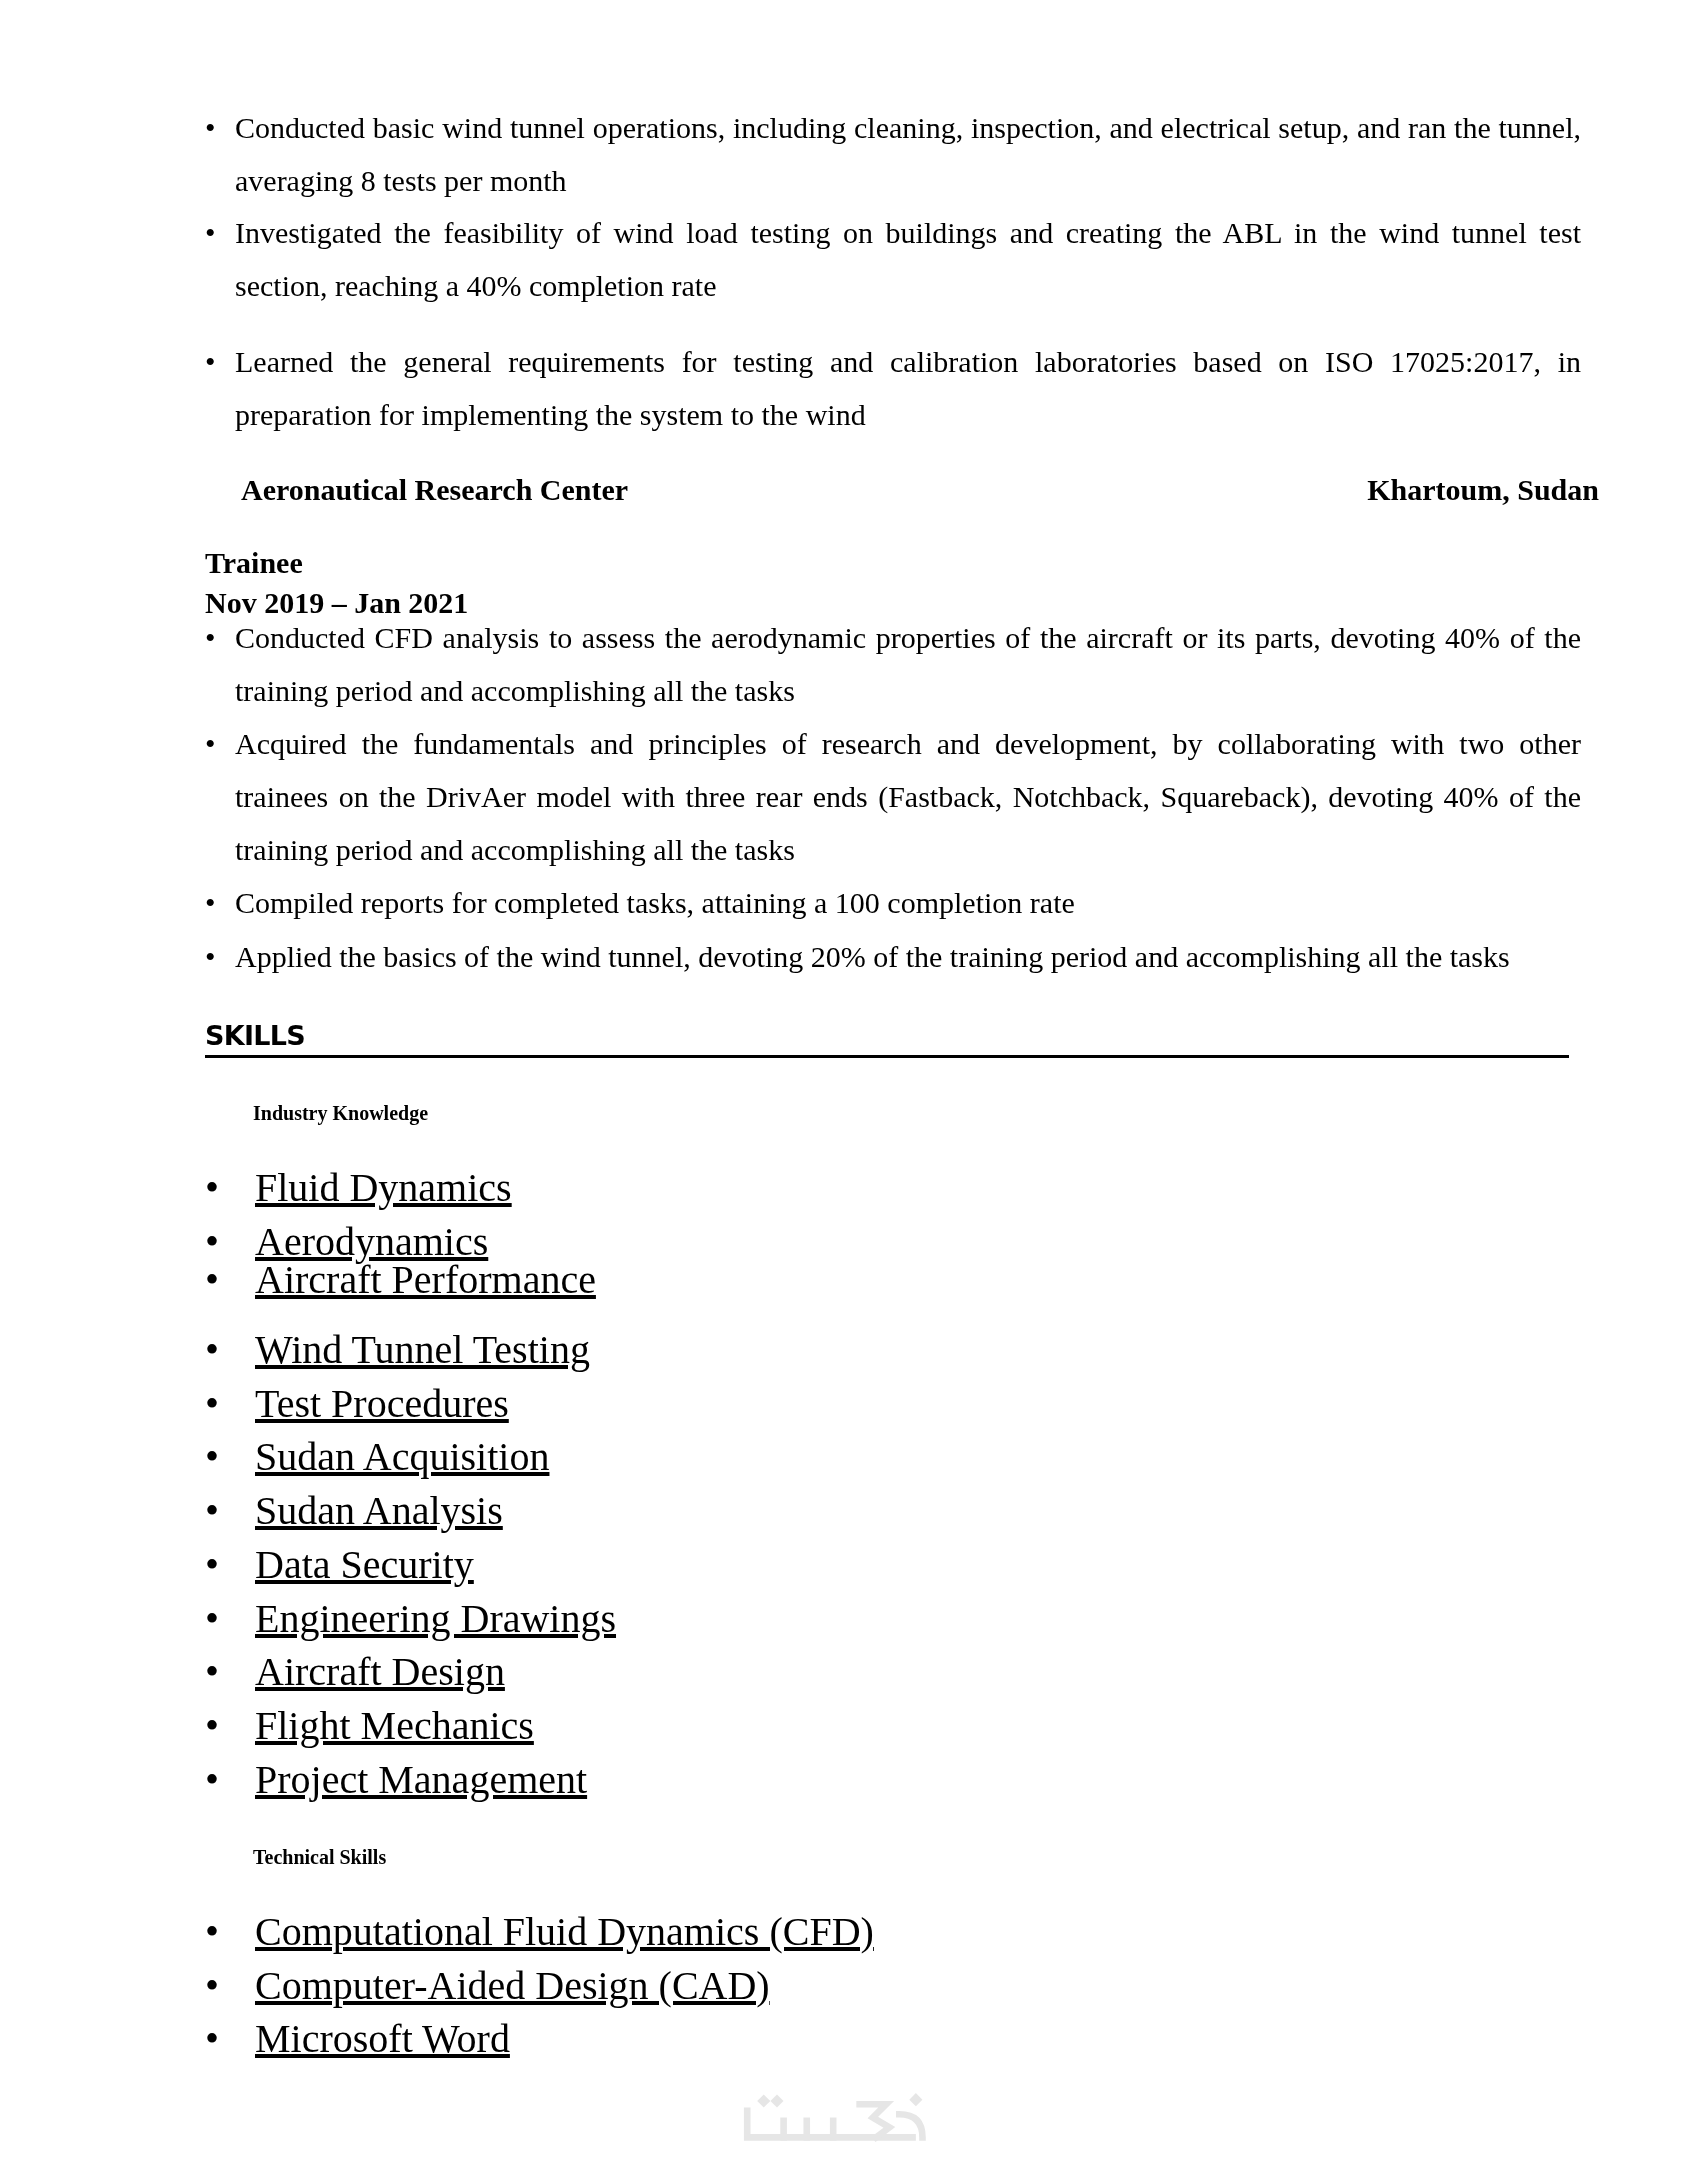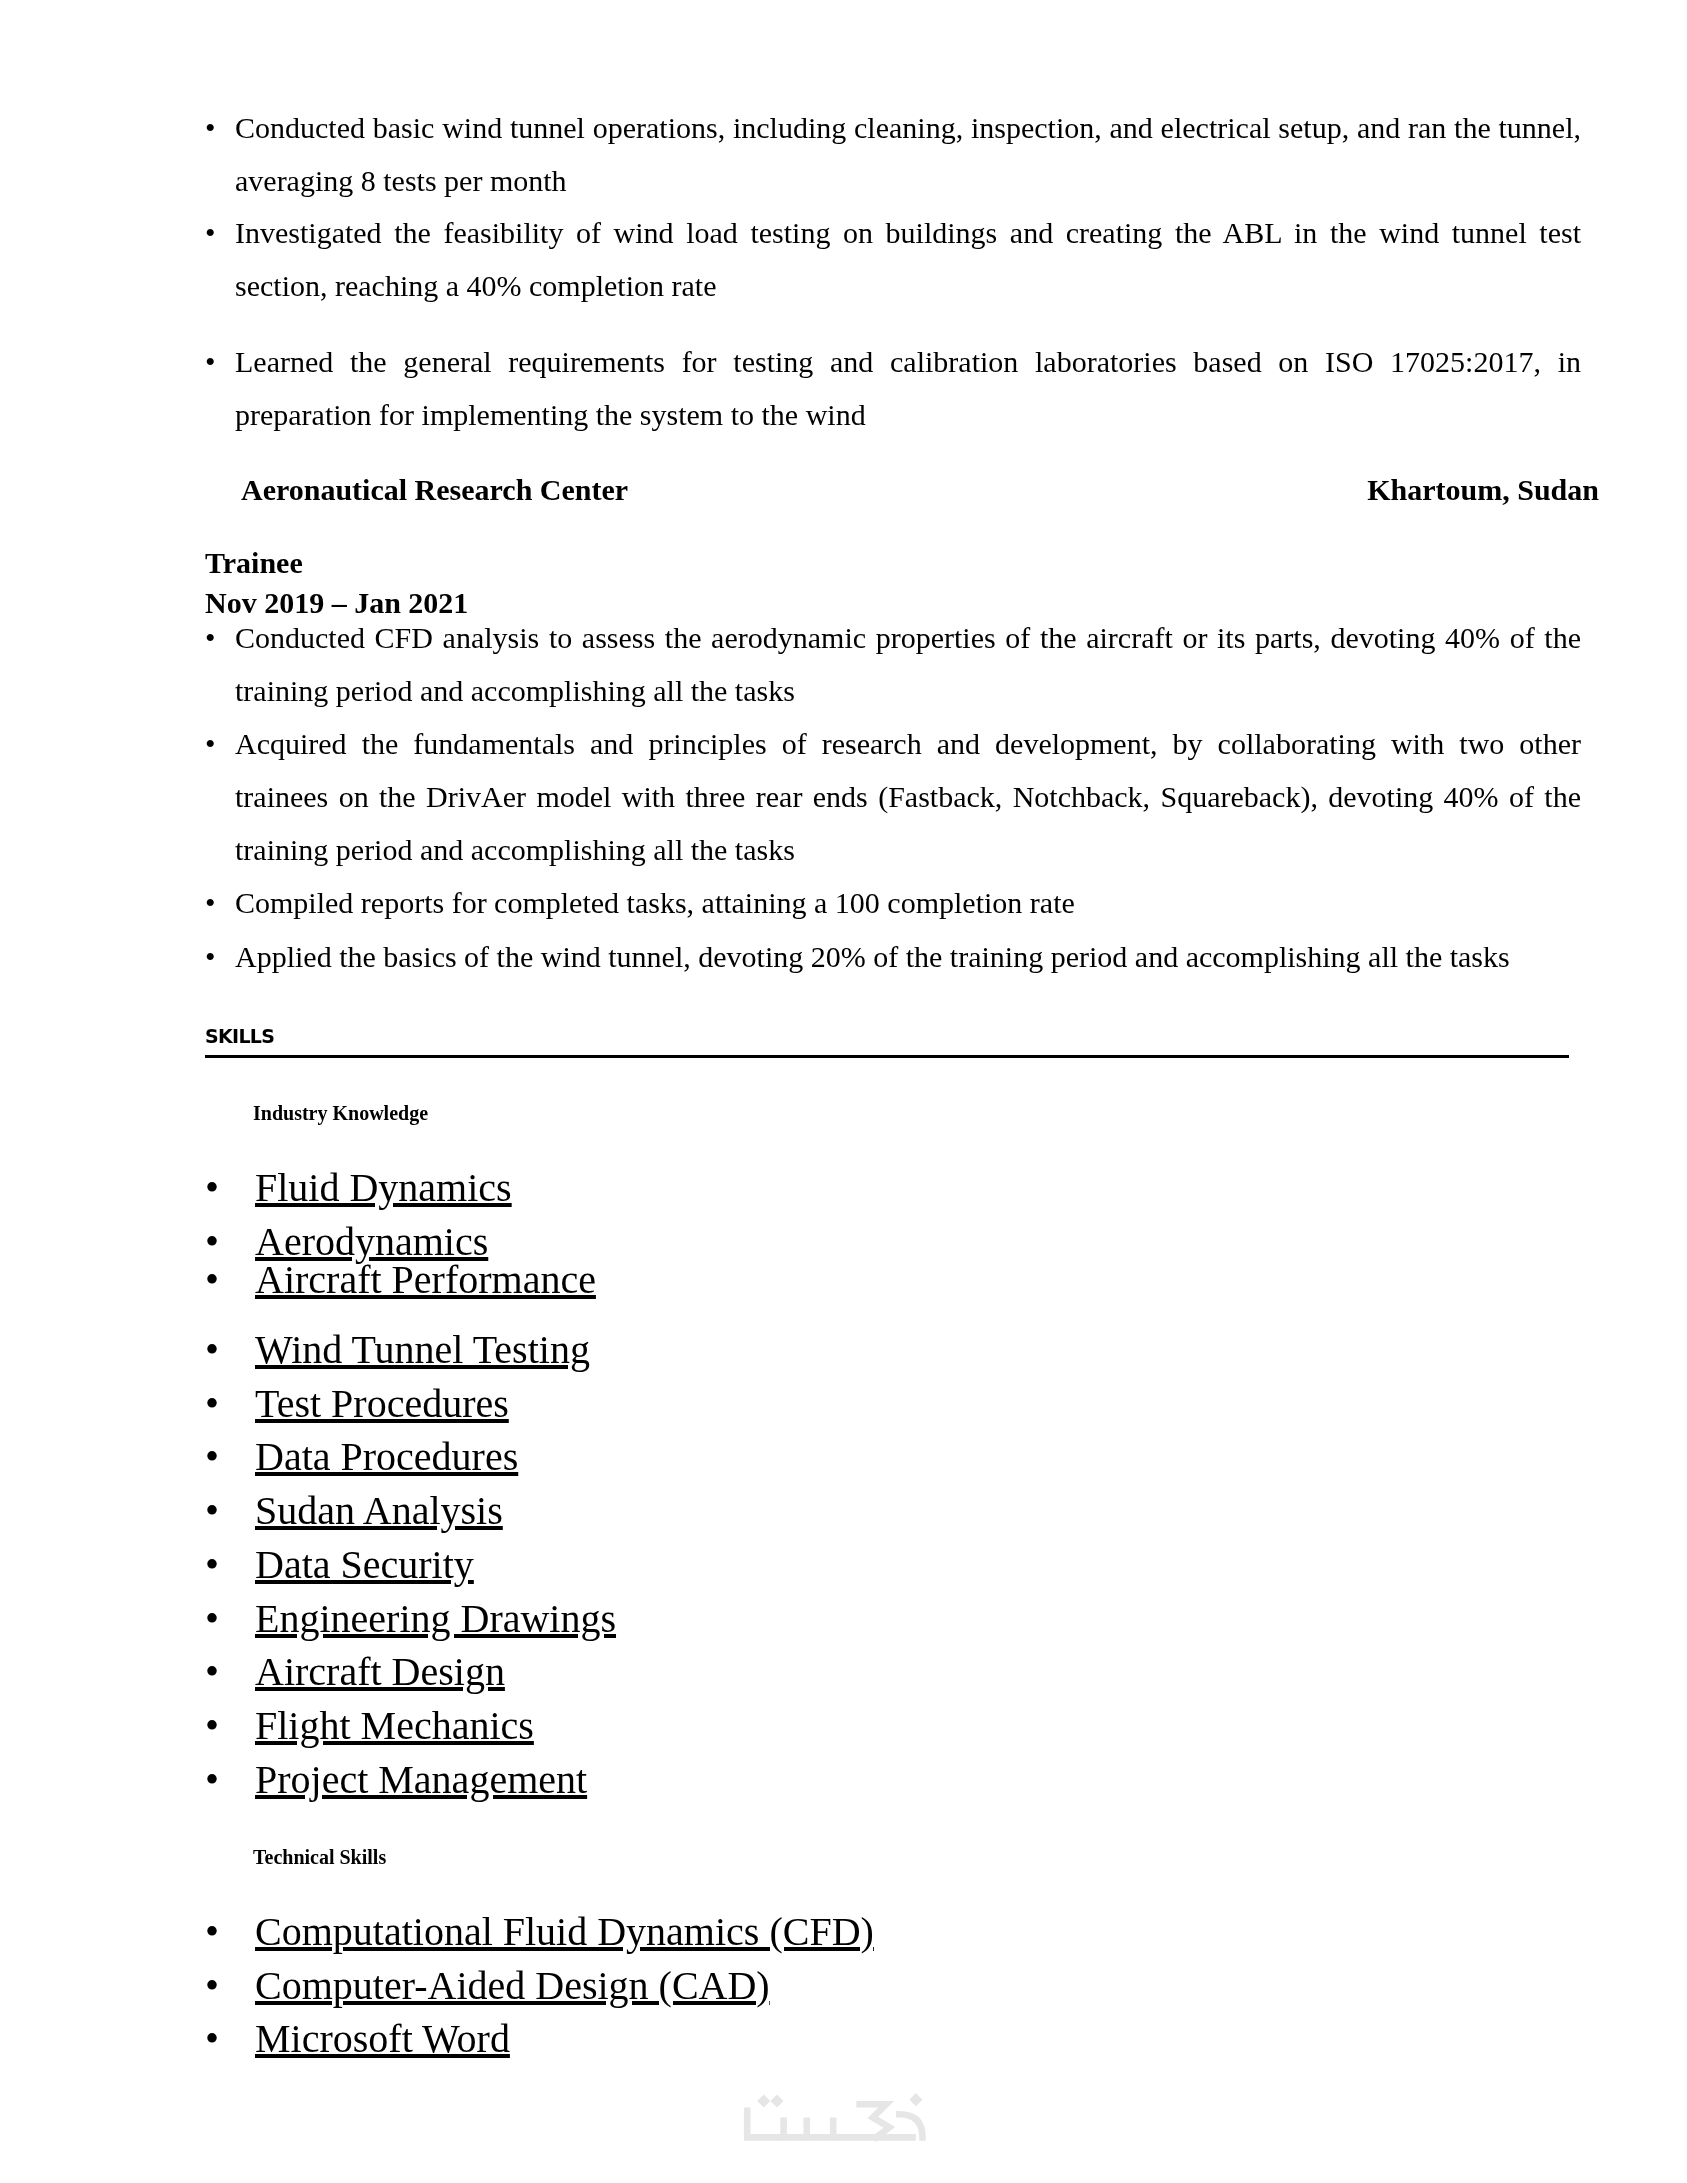--- a/index.html
+++ b/index.html
@@ -10,21 +10,21 @@
   
   .bullet { position: absolute; left: 205px; width: 1376px; font-size: 30px; line-height: 53px; }
   .bullet .dot { position: absolute; left: 0; top: 0; width: 50px; font-size: 30px; }
   .bullet .text { margin-left: 30px; display: block; text-align: justify; text-align-last: left; }
   .bullet.nojust .text { text-align: left; }
 
   .row { position: absolute; left: 205px; width: 1358px; font-size: 30px; font-weight: bold;
          display: flex; justify-content: space-between; line-height: 40px; }
 
   .section-title { position: absolute; left: 205px; top: 1019px; font-family: "DejaVu Sans", "Liberation Sans", sans-serif;
-                   font-weight: bold; font-size: 19px; letter-spacing: -0.7px; line-height: 34px; }
+                   font-weight: bold; font-size: 27px; letter-spacing: -0.7px; line-height: 34px; }
   .section-rule { position: absolute; left: 205px; top: 1055px; width: 1364px; height: 2.6px; background: #000; }
 
   .subhead { position: absolute; left: 205px; font-size: 20px; font-weight: bold; line-height: 40px; margin-left: 48px; }
 
   .skill { position: absolute; left: 205px; font-size: 40px; line-height: 40px; text-decoration: underline; }
   .skill .dot { display: inline-block; width: 50px; }
 
   .watermark { position: absolute; left: 734px; top: 2091px; width: 205px; height: 53px; }
 </style>
 </head>
@@ -75,21 +75,21 @@
   <div class="section-rule"></div>
 
   <div class="subhead" style="top:1093px;">Industry Knowledge</div>
 
   <div id="industry-list">
       <div class="skill" style="top: 1168px;"><span class="dot">•</span><span>Fluid Dynamics</span></div>
       <div class="skill" style="top: 1222px;"><span class="dot">•</span><span>Aerodynamics</span></div>
       <div class="skill" style="top: 1224px; margin-top: 36px;"><span class="dot">•</span><span>Aircraft Performance</span></div>
       <div class="skill" style="top: 1330px;"><span class="dot">•</span><span>Wind Tunnel Testing</span></div>
       <div class="skill" style="top: 1384px;"><span class="dot">•</span><span>Test Procedures</span></div>
-      <div class="skill" style="top: 1437px;"><span class="dot">•</span><span>Data Procedures</span></div>
+      <div class="skill" style="top: 1437px;"><span class="dot">•</span><span>Sudan Acquisition</span></div>
       <div class="skill" style="top: 1491px;"><span class="dot">•</span><span>Sudan Analysis</span></div>
       <div class="skill" style="top: 1545px;"><span class="dot">•</span><span>Data Security</span></div>
       <div class="skill" style="top: 1599px;"><span class="dot">•</span><span>Engineering Drawings</span></div>
       <div class="skill" style="top: 1652px;"><span class="dot">•</span><span>Aircraft Design</span></div>
       <div class="skill" style="top: 1706px;"><span class="dot">•</span><span>Flight Mechanics</span></div>
       <div class="skill" style="top: 1760px;"><span class="dot">•</span><span>Project Management</span></div>
     </div>
 
   <div class="subhead" style="top:1837px;">Technical Skills</div>
 

